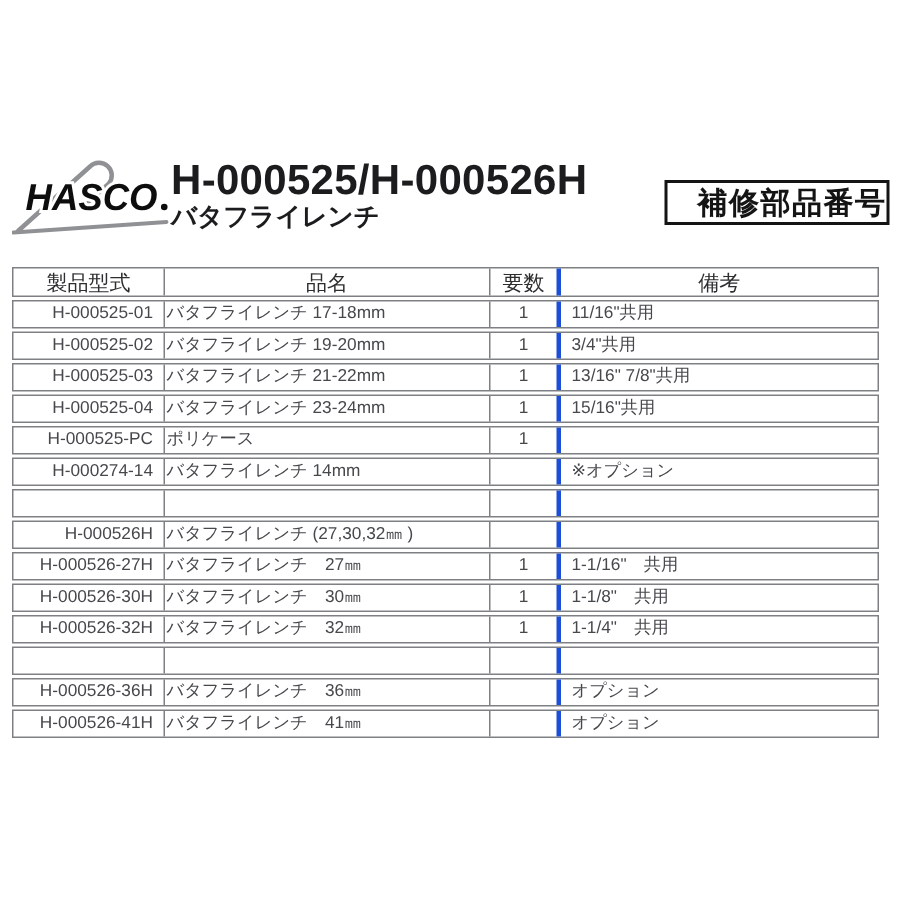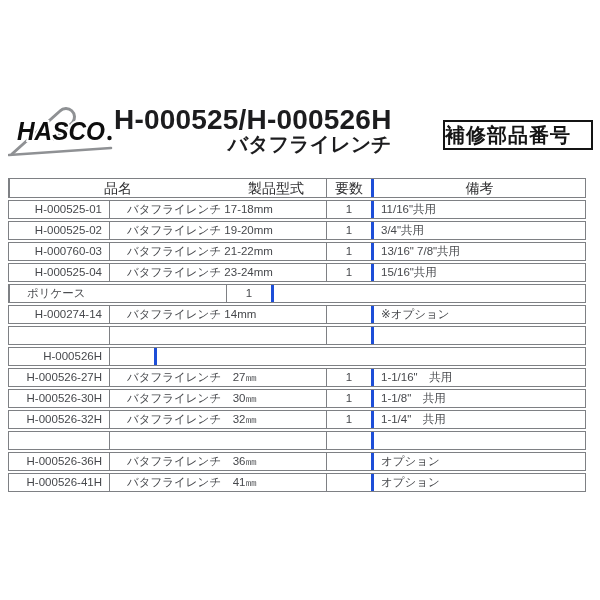--- a/index.html
+++ b/index.html
@@ -5,37 +5,37 @@
   html,body{margin:0;padding:0;}
   body{
     width:600px;height:600px;background:#ffffff;position:relative;
     font-family:"Liberation Sans","DejaVu Sans",sans-serif;
     -webkit-font-smoothing:antialiased;
   }
   
   .logo{position:absolute;left:8px;top:102px;width:106px;height:66px;}
   .titles{position:absolute;left:114px;top:108px;}
   .code{font-size:28px;font-weight:600;color:#1c1c1e;line-height:24px;letter-spacing:0.2px;}
-  .sub{font-size:20px;font-weight:600;color:#1c1c1e;line-height:21px;margin-top:2px;text-align:right;}
+  .sub{font-size:17px;font-weight:600;color:#1c1c1e;line-height:21px;margin-top:2px;}
   .badge{
     position:absolute;left:443px;top:120px;width:150px;height:30px;
     box-sizing:border-box;border:2px solid #141414;
-    display:flex;align-items:center;justify-content:flex-start;
+    display:flex;align-items:center;justify-content:flex-end;
     font-size:20px;font-weight:700;color:#141414;letter-spacing:1px;white-space:nowrap;
   }
   
   .ptable{position:absolute;left:8px;top:178px;width:578px;}
   .trow{
     display:flex;box-sizing:border-box;border:1px solid #7e8084;
     height:19px;margin-bottom:2px;background:#fff;
   }
   .trow.head{height:20px;}
   .cell{box-sizing:border-box;height:100%;overflow:hidden;white-space:nowrap;}
   .c1{width:100px;text-align:right;padding-right:7px;}
-  .c2{width:217px;padding-left:17px;border-left:1px solid #7e8084;}
+  .c2{width:217px;padding-left:1px;border-left:1px solid #7e8084;}
   .c3{width:45px;text-align:center;border-left:1px solid #7e8084;}
   .c4{flex:1;padding-left:7px;border-left:3px solid #1d4ed8;}
   .head .cell{font-size:14px;color:#2e2e30;line-height:18px;text-align:center;padding:0;font-weight:500;}
   .body .cell{font-size:11.5px;color:#46484c;line-height:17px;}
 </style>
 </head>
 <body>
 
 <div class="logo">
   <svg width="106" height="66" viewBox="0 0 106 66">
@@ -50,55 +50,56 @@
   <div class="code">H-000525/H-000526H</div>
   <div class="sub">バタフライレンチ</div>
 </div>
 
 <div class="badge">
   <span>補修部品番号</span>
 </div>
 
 <div class="ptable">
   <div class="trow head">
+    <div class="cell c1">製品型式</div>
     <div class="cell c2">品名</div>
-    <div class="cell c1">製品型式</div>
     <div class="cell c3">要数</div>
     <div class="cell c4">備考</div>
   </div>
   <div id="tbody">
   <div class="trow body">
     <div class="cell c1">H-000525-01</div>
     <div class="cell c2">バタフライレンチ 17-18mm</div>
     <div class="cell c3">1</div>
     <div class="cell c4">11/16"共用</div>
   </div>
 
   <div class="trow body">
     <div class="cell c1">H-000525-02</div>
     <div class="cell c2">バタフライレンチ 19-20mm</div>
     <div class="cell c3">1</div>
     <div class="cell c4">3/4"共用</div>
   </div>
 
   <div class="trow body">
-    <div class="cell c1">H-000760-03</div>
+    <div class="cell c1">H-000525-03</div>
     <div class="cell c2">バタフライレンチ 21-22mm</div>
     <div class="cell c3">1</div>
     <div class="cell c4">13/16" 7/8"共用</div>
   </div>
 
   <div class="trow body">
     <div class="cell c1">H-000525-04</div>
     <div class="cell c2">バタフライレンチ 23-24mm</div>
     <div class="cell c3">1</div>
     <div class="cell c4">15/16"共用</div>
   </div>
 
   <div class="trow body">
+    <div class="cell c1">H-000525-PC</div>
     <div class="cell c2">ポリケース</div>
     <div class="cell c3">1</div>
     <div class="cell c4"></div>
   </div>
 
   <div class="trow body">
     <div class="cell c1">H-000274-14</div>
     <div class="cell c2">バタフライレンチ 14mm</div>
     <div class="cell c3"></div>
     <div class="cell c4">※オプション</div>
@@ -106,20 +107,21 @@
 
   <div class="trow body">
     <div class="cell c1"></div>
     <div class="cell c2"></div>
     <div class="cell c3"></div>
     <div class="cell c4"></div>
   </div>
 
   <div class="trow body">
     <div class="cell c1">H-000526H</div>
+    <div class="cell c2">バタフライレンチ (27,30,32㎜ )</div>
     <div class="cell c3"></div>
     <div class="cell c4"></div>
   </div>
 
   <div class="trow body">
     <div class="cell c1">H-000526-27H</div>
     <div class="cell c2">バタフライレンチ　27㎜</div>
     <div class="cell c3">1</div>
     <div class="cell c4">1-1/16"　共用</div>
   </div>

